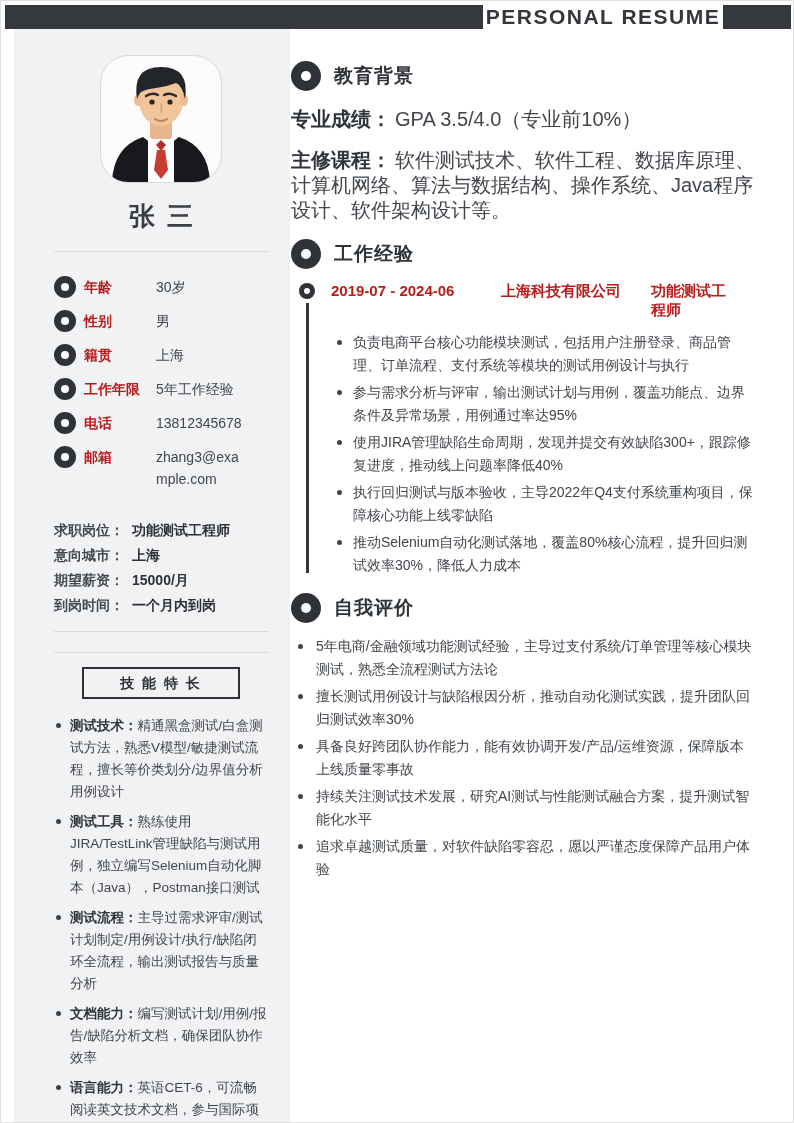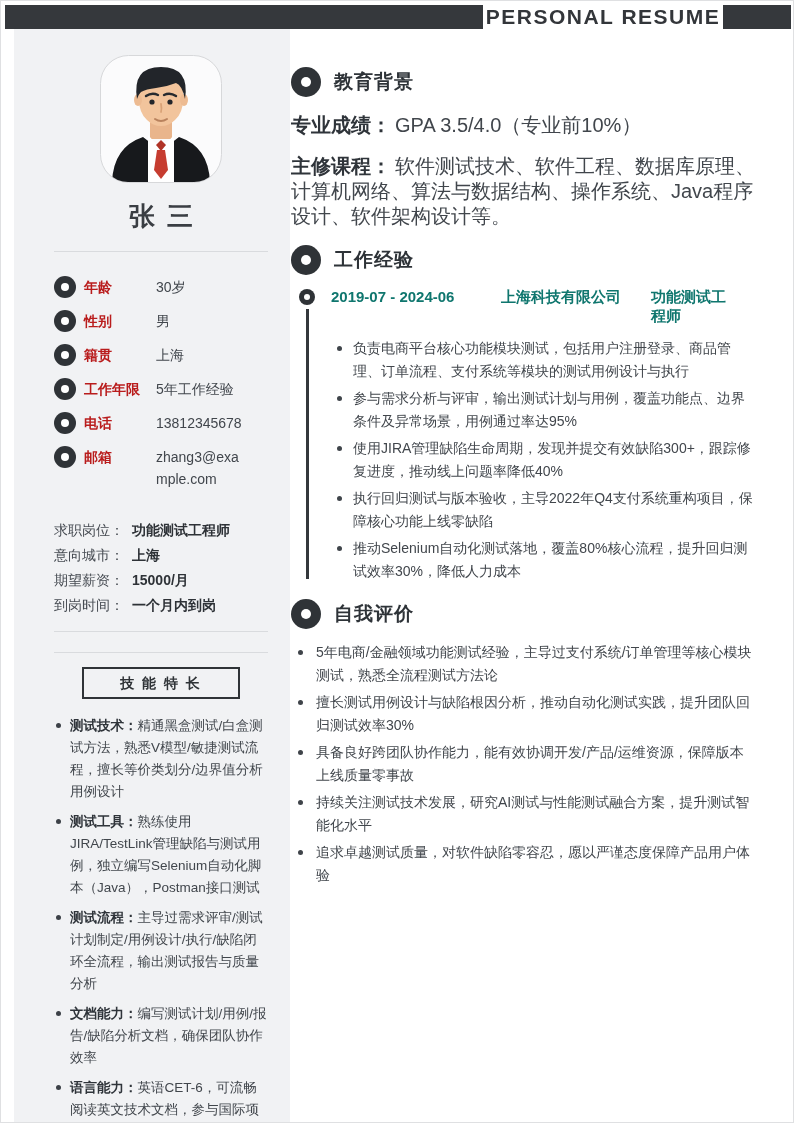--- a/index.html
+++ b/index.html
@@ -33,34 +33,34 @@
               font-size:14px; line-height:22px; }
   .donut { background:#2f3337; border-radius:50%; position:relative; flex:none; }
   .donut::after { content:""; position:absolute; background:#ffffff; border-radius:50%; }
   .donut.sm { width:22px; height:22px; margin-right:8px; }
   .donut.sm::after { inset:7px; }
   .info-label { width:72px; font-weight:bold; color:#b91c1c; flex:none; }
   .info-value { width:88px; color:#41464c; word-break:break-all; }
 
   .intent-list { margin-top:32px; }
   .intent-row { display:flex; font-size:14px; line-height:16px; margin-bottom:9px; }
-  .intent-label { width:78px; flex:none; font-weight:normal; color:#454a51; }
+  .intent-label { width:78px; flex:none; font-weight:bold; color:#454a51; }
   .intent-value { font-weight:bold; color:#2e3237; }
 
   .skills-box { width:158px; height:32px; margin:14px auto 0;
                 border:2px solid #2f3337; text-align:center; line-height:28px;
                 font-size:14px; font-weight:bold; letter-spacing:2px; color:#2f3337; }
   .skills-list { margin-top:16px; font-size:13.5px; line-height:22px; color:#41464c; }
   .skill-item { position:relative; padding-left:16px; margin-bottom:8px; }
   .skill-item::before { content:""; position:absolute; left:2px; top:8px;
                         width:5px; height:5px; border-radius:50%; background:#3c4147; }
   .skill-item b { color:#2f343a; }
 
   
-  .main { position:absolute; left:265px; top:40px; width:529px; padding:0 38px 0 25px; }
+  .main { position:absolute; left:265px; top:34px; width:529px; padding:0 38px 0 25px; }
   .sec-head { display:flex; align-items:center; gap:13px; }
   .donut.lg { width:30px; height:30px; }
   .donut.lg::after { inset:10px; }
   .sec-title { font-size:19px; color:#2e3338; letter-spacing:1px; }
   .sec-edu  { margin-top:26px; }
   .sec-work { margin-top:16px; }
   .sec-eval { margin-top:16px; }
 
   .edu-row { display:flex; margin-top:14px; font-size:15px; font-weight:bold;
              color:#2e3338; line-height:19px; }
@@ -68,21 +68,21 @@
   .edu-school { width:140px; flex:none; }
   .edu-major { margin-left:auto; margin-right:12px; }
 
   .line { margin-top:16px; font-size:20px; line-height:25px; }
   .line b { color:#2f343a; margin-right:4px; }
 
   .timeline { position:relative; margin-top:12px; padding-left:40px; }
   .tl-dot { position:absolute; left:8px; top:2px; width:16px; height:16px; }
   .tl-dot::after { inset:5px; }
   .tl-line { position:absolute; left:15px; top:22px; bottom:4px; width:3px; background:#34383c; }
-  .entry-head { display:flex; font-size:15px; font-weight:bold; color:#0f766e; line-height:19px; }
+  .entry-head { display:flex; font-size:15px; font-weight:bold; color:#b91c1c; line-height:19px; }
   .we-date { width:170px; flex:none; }
   .we-company { width:150px; flex:none; }
   .we-role { margin-left:auto; margin-right:20px; }
 
   .bullets { margin-top:12px; font-size:14px; line-height:23px; }
   .bullets li { position:relative; padding-left:22px; margin-bottom:4px; }
   .bullets li::before { content:""; position:absolute; left:6px; top:9px;
                         width:5px; height:5px; border-radius:50%; background:#3f444a; }
   .bullets.eval li { padding-left:25px; }
   .bullets.eval li::before { left:7px; }

